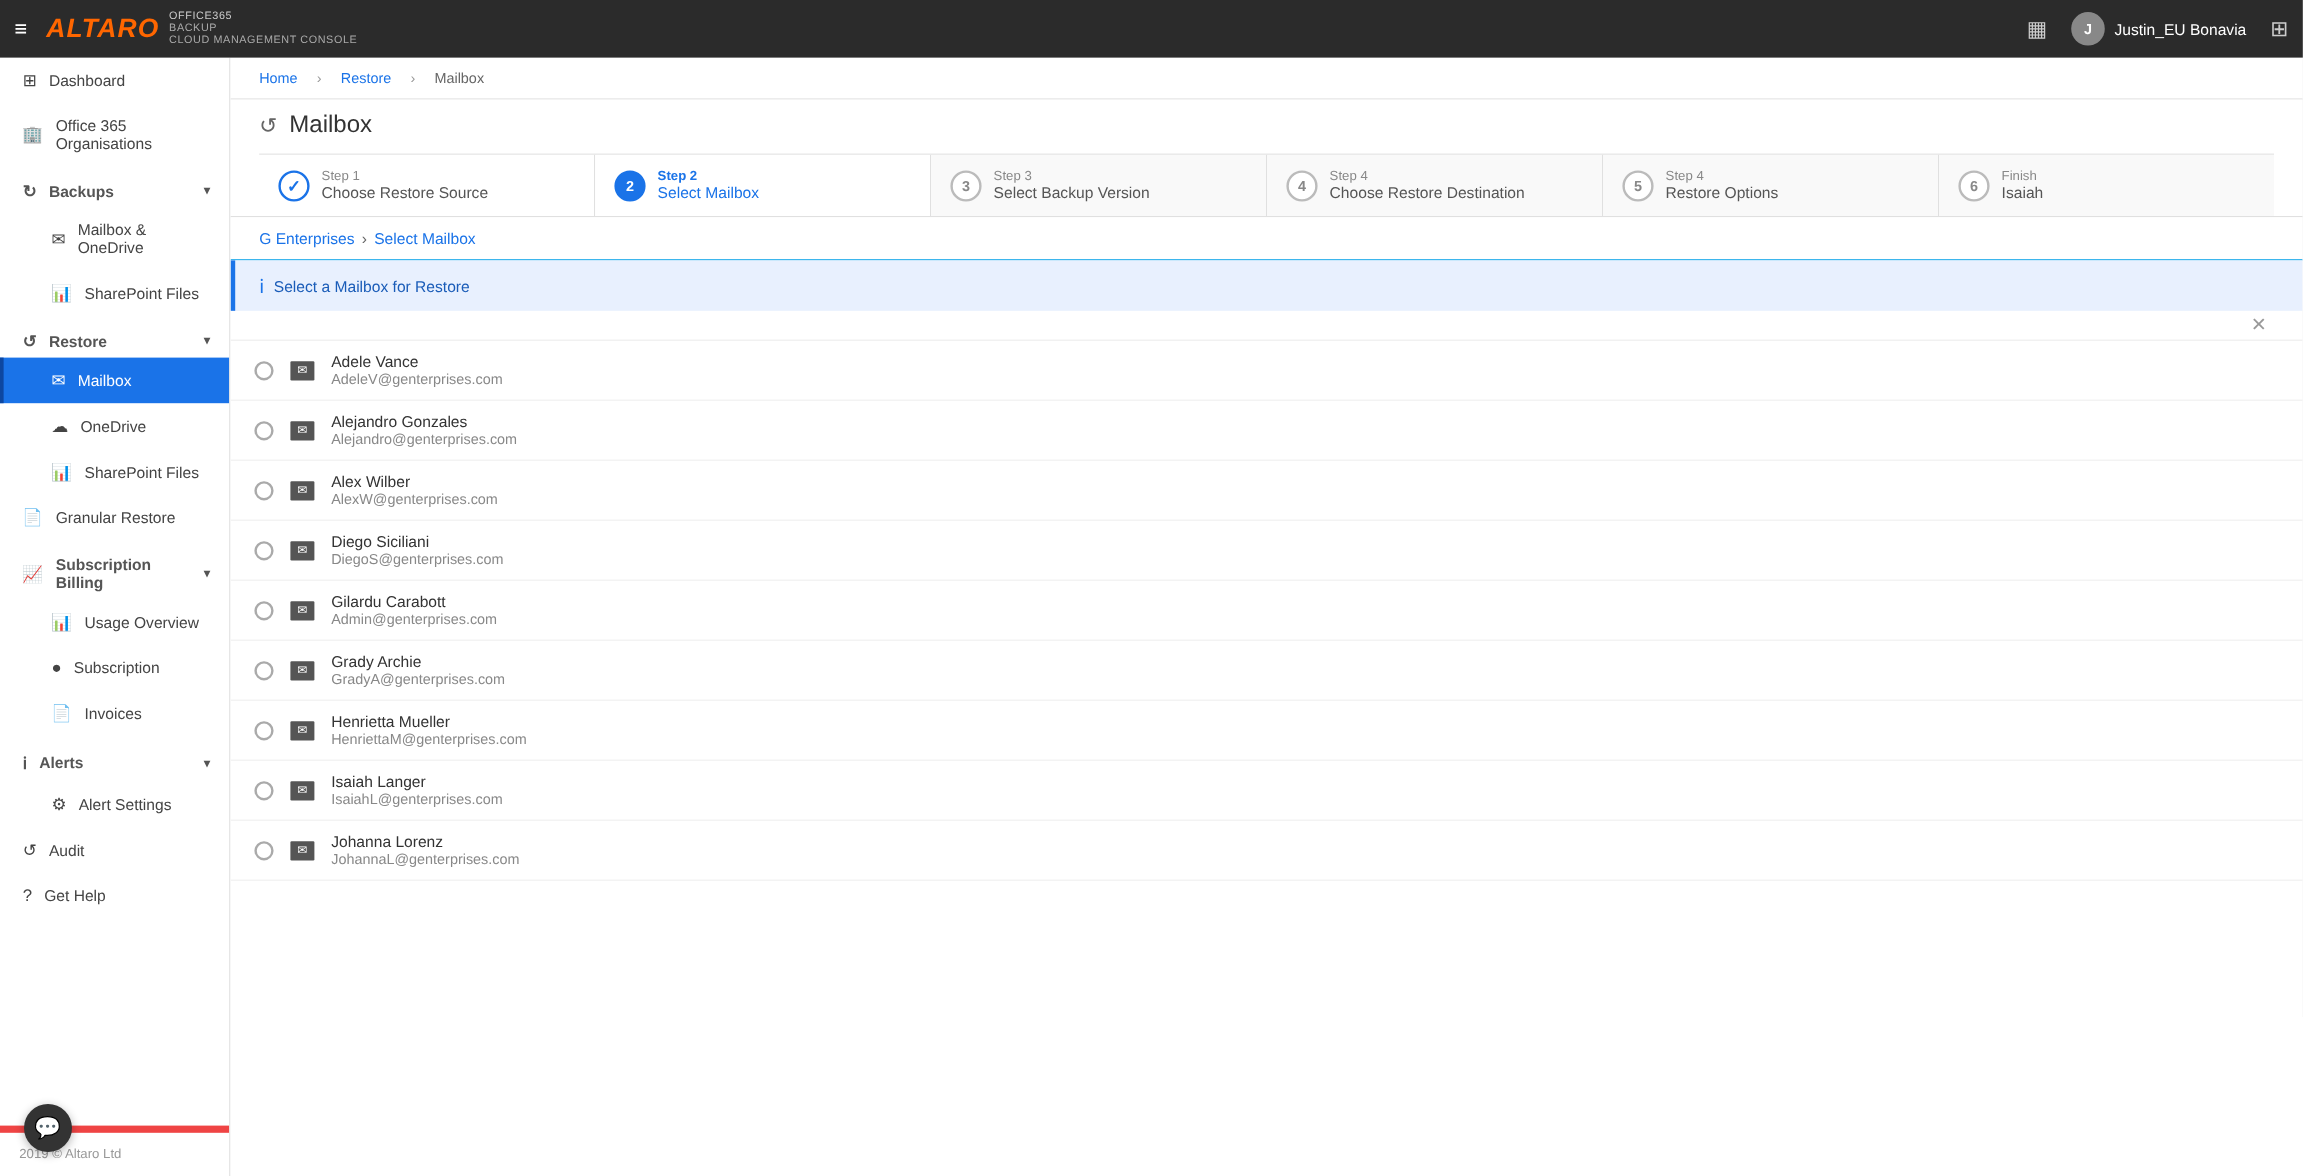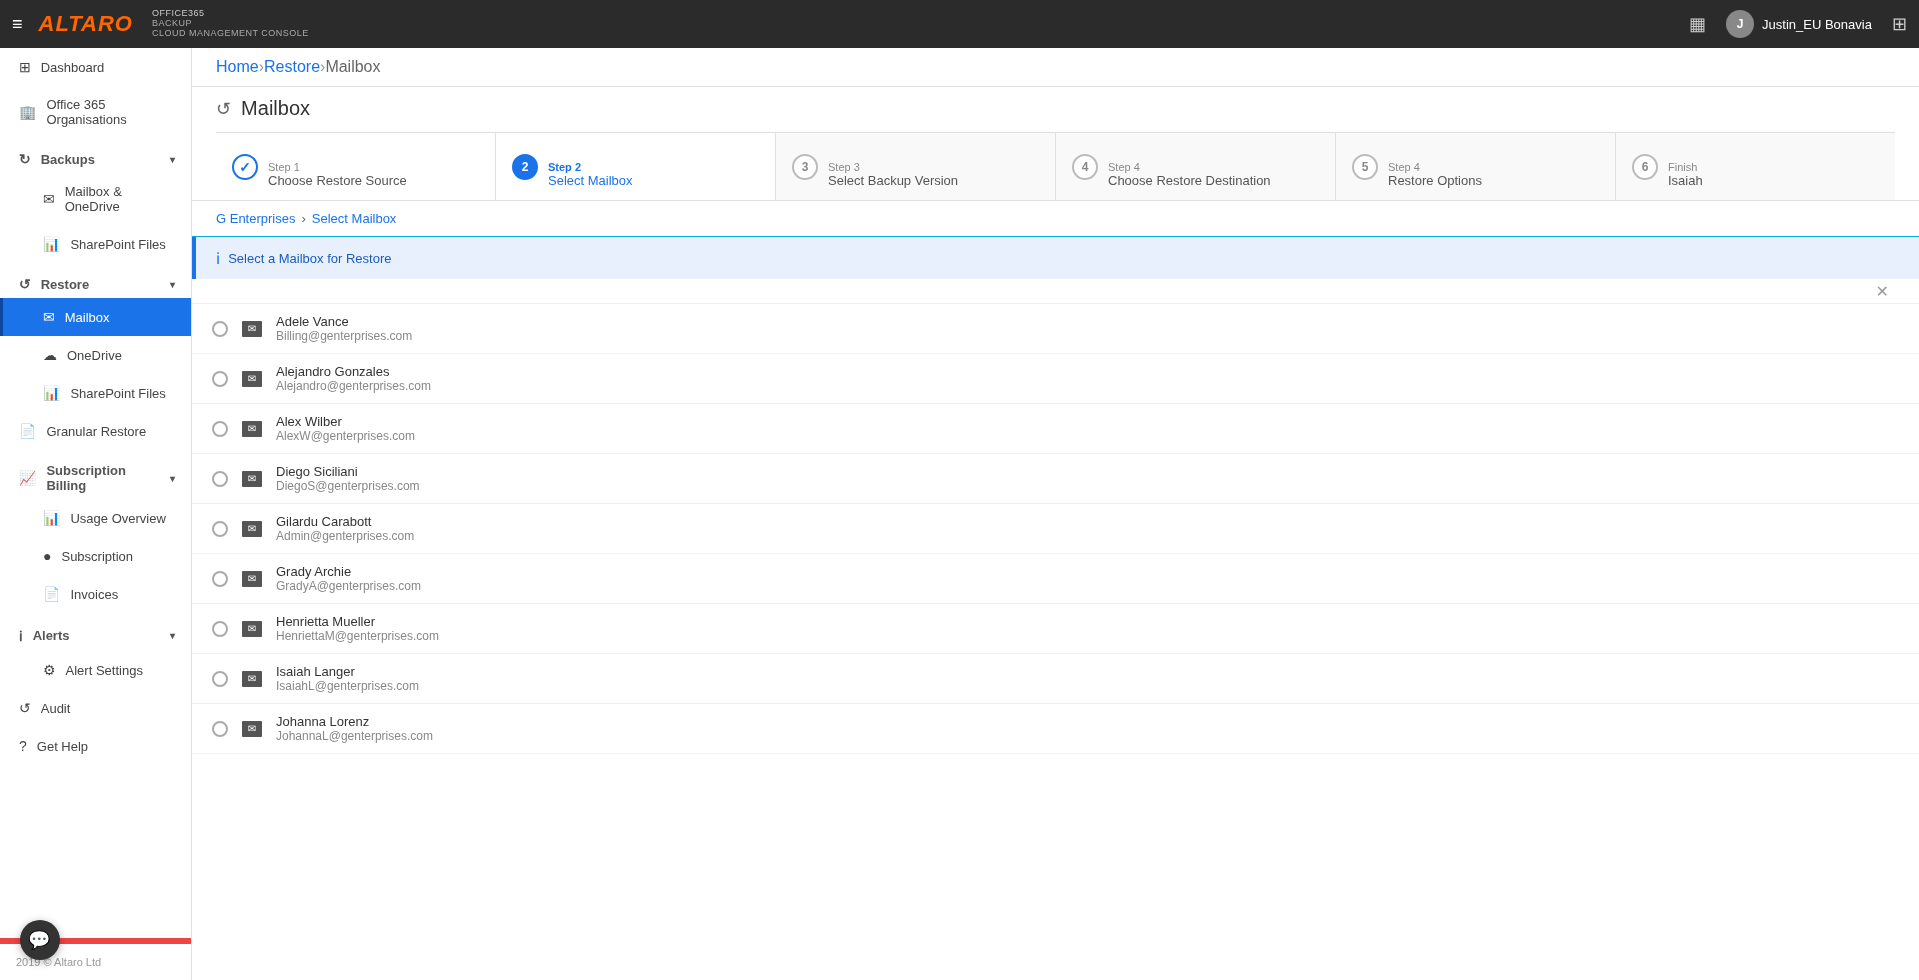--- a/index.html
+++ b/index.html
@@ -17,21 +17,21 @@
     }
     .topnav-hamburger {
       color: #fff;
       font-size: 18px;
       margin-right: 16px;
       cursor: pointer;
     }
     .topnav-logo {
       display: flex;
       align-items: center;
-      gap: 19px;
+      gap: 8px;
     }
     .logo-altaro {
       font-size: 22px;
       font-weight: 900;
       color: #f60;
       letter-spacing: 1px;
       font-style: italic;
     }
     .logo-sub {
       display: flex;
@@ -156,26 +156,26 @@
       display: flex;
       flex-direction: column;
       overflow: hidden;
       background: #f5f5f5;
     }
 
     
     .breadcrumb {
       background: #fff;
       padding: 10px 24px;
-      font-size: 16px;
+      font-size: 12px;
       color: #666;
       border-bottom: 1px solid #e0e0e0;
       display: flex;
       align-items: center;
-      gap: 0;
+      gap: 16px;
       flex-shrink: 0;
       text-align: center;
     }
     .breadcrumb a { color: #1a73e8; text-decoration: none; }
     .breadcrumb-sep { color: #999; }
 
     
     .page-header {
       background: #fff;
       padding: 10px 24px 0 24px;
@@ -228,21 +228,21 @@
       color: #fff;
       background: #1a73e8;
     }
     .step.completed .step-num {
       border-color: #1a73e8;
       color: #1a73e8;
       background: #fff;
     }
     .step-check { font-size: 14px; color: #1a73e8; }
     .step-info { display: flex; flex-direction: column; }
-    .step-label { font-size: 11px; color: #888; margin-top: 16px; }
+    .step-label { font-size: 11px; color: #888; }
     .step.active .step-label { color: #1a73e8; font-weight: 600; }
     .step-name { font-size: 13px; color: #555; font-weight: 500; }
     .step.active .step-name { color: #1a73e8; }
 
     
     .inner-content {
       flex: 1;
       overflow-y: auto;
       padding: 0;
       background: #fff;
@@ -578,21 +578,21 @@
         <span class="search-close">✕</span>
       </div>
 
       <div class="mailbox-list">
 
         <div class="mailbox-row">
           <div class="mailbox-radio"></div>
           <div class="mailbox-icon">✉</div>
           <div class="mailbox-info">
             <span class="mailbox-name">Adele Vance</span>
-            <span class="mailbox-email">Billing@genterprises.com</span>
+            <span class="mailbox-email">AdeleV@genterprises.com</span>
           </div>
         </div>
 
         <div class="mailbox-row">
           <div class="mailbox-radio"></div>
           <div class="mailbox-icon">✉</div>
           <div class="mailbox-info">
             <span class="mailbox-name">Alejandro Gonzales</span>
             <span class="mailbox-email">Alejandro@genterprises.com</span>
           </div>

